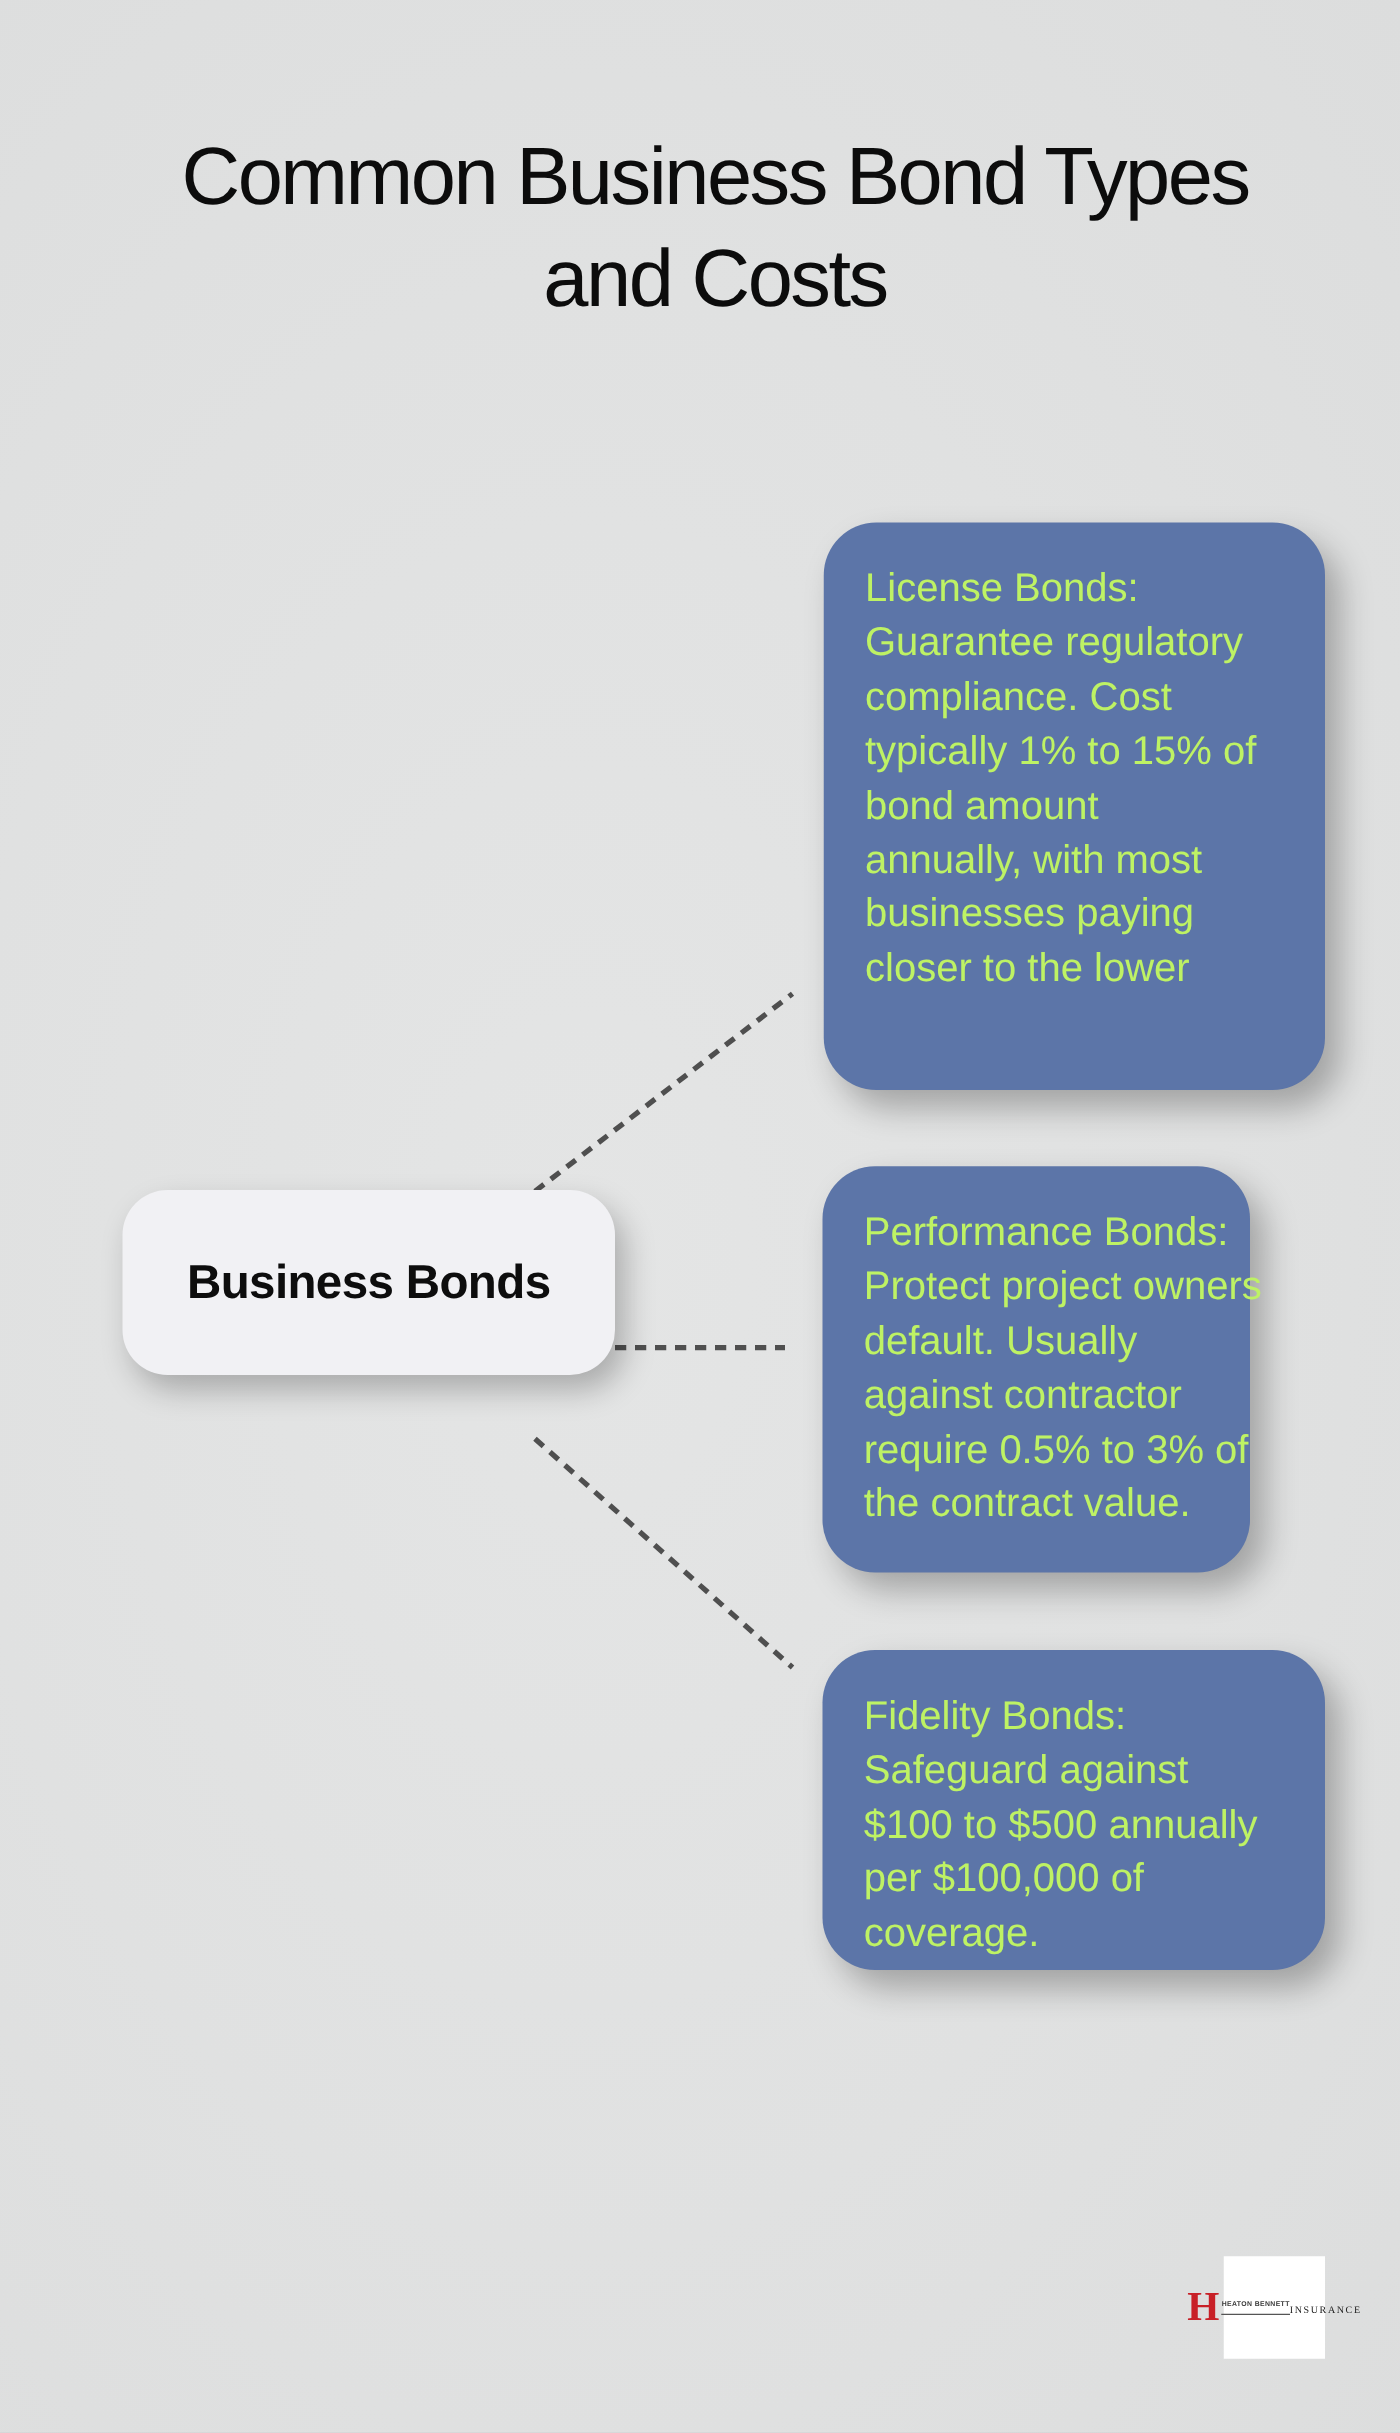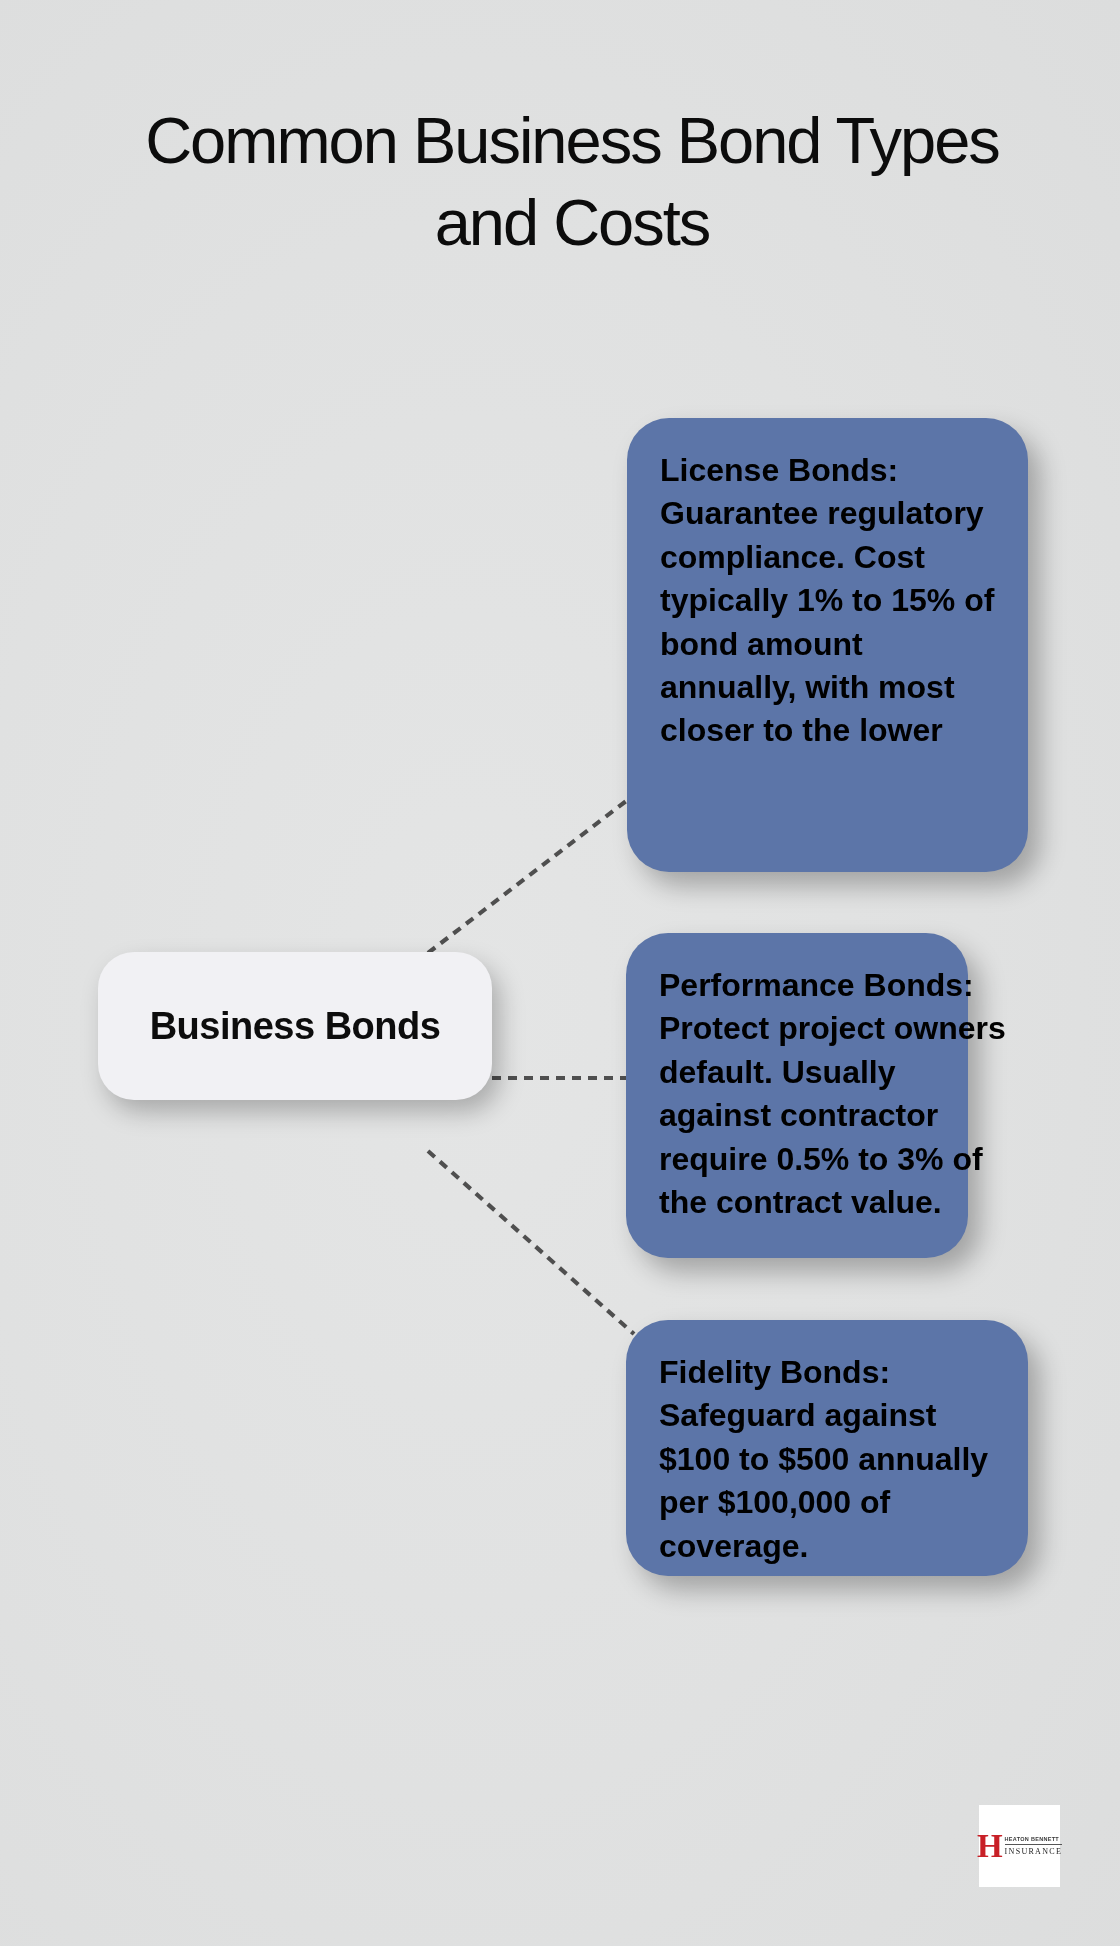--- a/index.html
+++ b/index.html
@@ -61,24 +61,25 @@
   }
 
   
   .branch {
     position: absolute;
     box-sizing: border-box;
     background: #5c75a8;
     border-radius: 42px;
     box-shadow: 12px 14px 26px rgba(0,0,0,0.28);
     padding: 31px 33px 0 33px;
-    color: #000000;
+    color: #bef264;
     font-size: 32px;
     line-height: 43.4px;
-    font-weight: 700;
+    font-weight: 400;
+    margin-left: 32px;
   }
   .b1 { left: 627px; top: 418px; width: 401px; height: 454px; }
   .b2 { left: 626px; top: 933px; width: 342px; height: 325px; }
   .b3 { left: 626px; top: 1320px; width: 402px; height: 256px; }
   .bline { white-space: nowrap; }
 
   
   .logo {
     position: absolute;
     left: 979px; top: 1805px;
@@ -91,21 +92,21 @@
   .logo-h {
     font-family: "Liberation Serif", serif;
     font-weight: 700;
     font-size: 33px;
     line-height: 1;
     color: #c82027;
     margin-right: 2px;
   }
   .logo-text {
     display: flex;
-    flex-direction: column;
+    flex-direction: row;
     justify-content: center;
   }
   .logo-top {
     font-size: 5.5px;
     font-weight: 700;
     letter-spacing: 0.3px;
     color: #3a3a3a;
     padding-bottom: 2px;
     border-bottom: 1px solid #555;
     white-space: nowrap;
@@ -139,20 +140,21 @@
     <span>Business Bonds</span>
   </div>
 
   <div class="branch b1">
     <div class="bline">License Bonds:</div>
     <div class="bline">Guarantee regulatory</div>
     <div class="bline">compliance. Cost</div>
     <div class="bline">typically 1% to 15% of</div>
     <div class="bline">bond amount</div>
     <div class="bline">annually, with most</div>
+    <div class="bline">businesses paying</div>
     <div class="bline">closer to the lower</div>
   </div>
 
   <div class="branch b2">
     <div class="bline">Performance Bonds:</div>
     <div class="bline">Protect project owners</div>
     <div class="bline">default. Usually</div>
     <div class="bline">against contractor</div>
     <div class="bline">require 0.5% to 3% of</div>
     <div class="bline">the contract value.</div>

